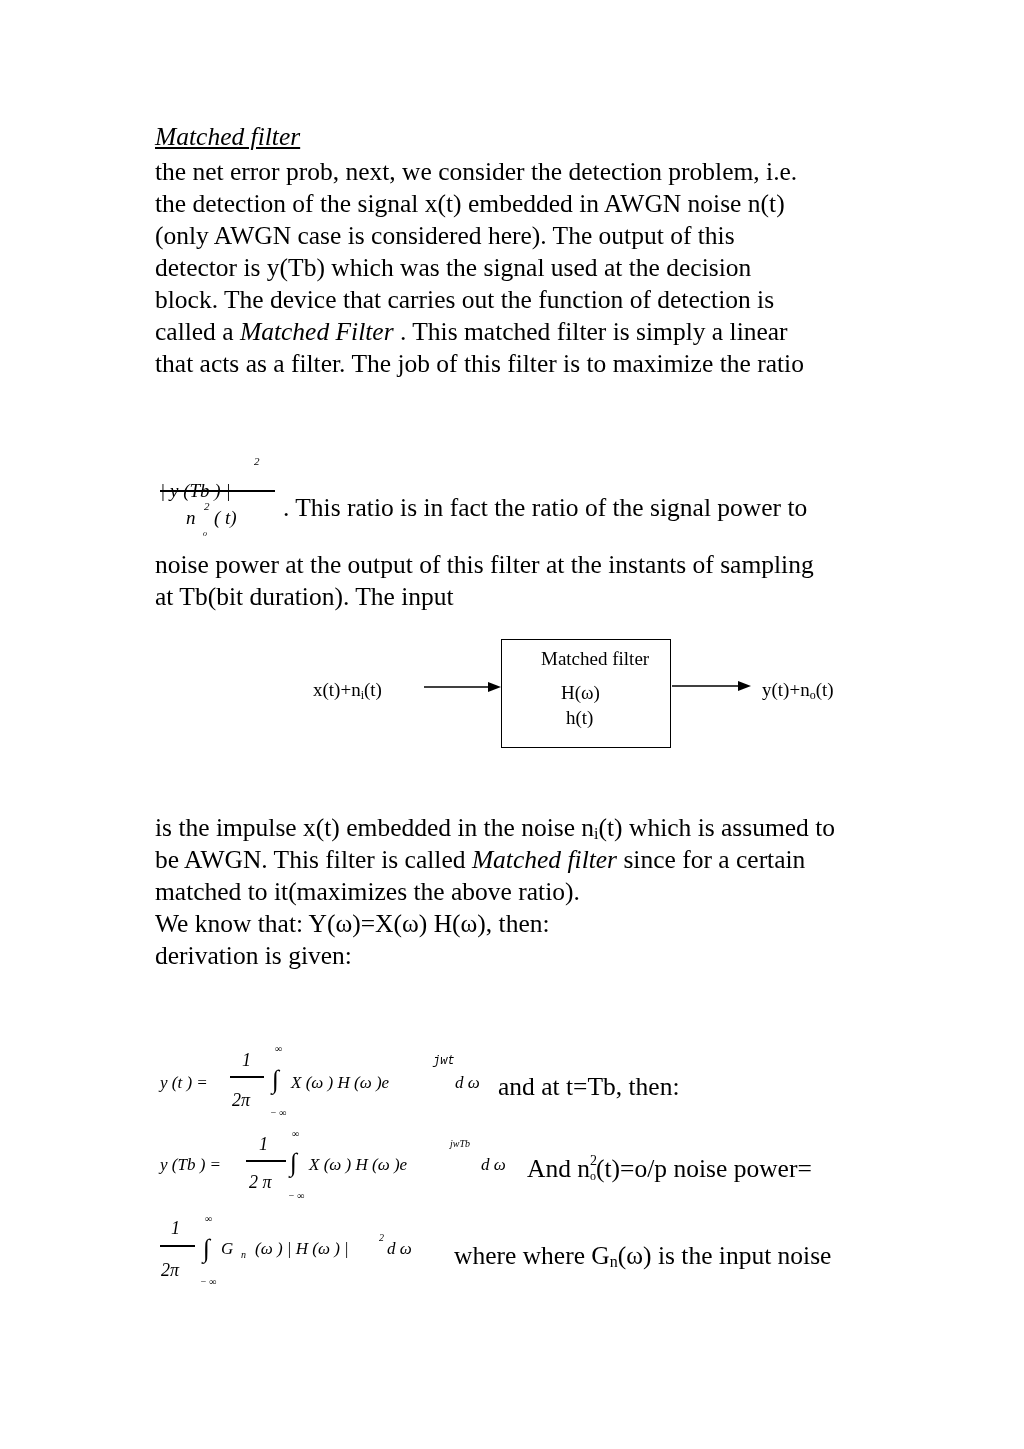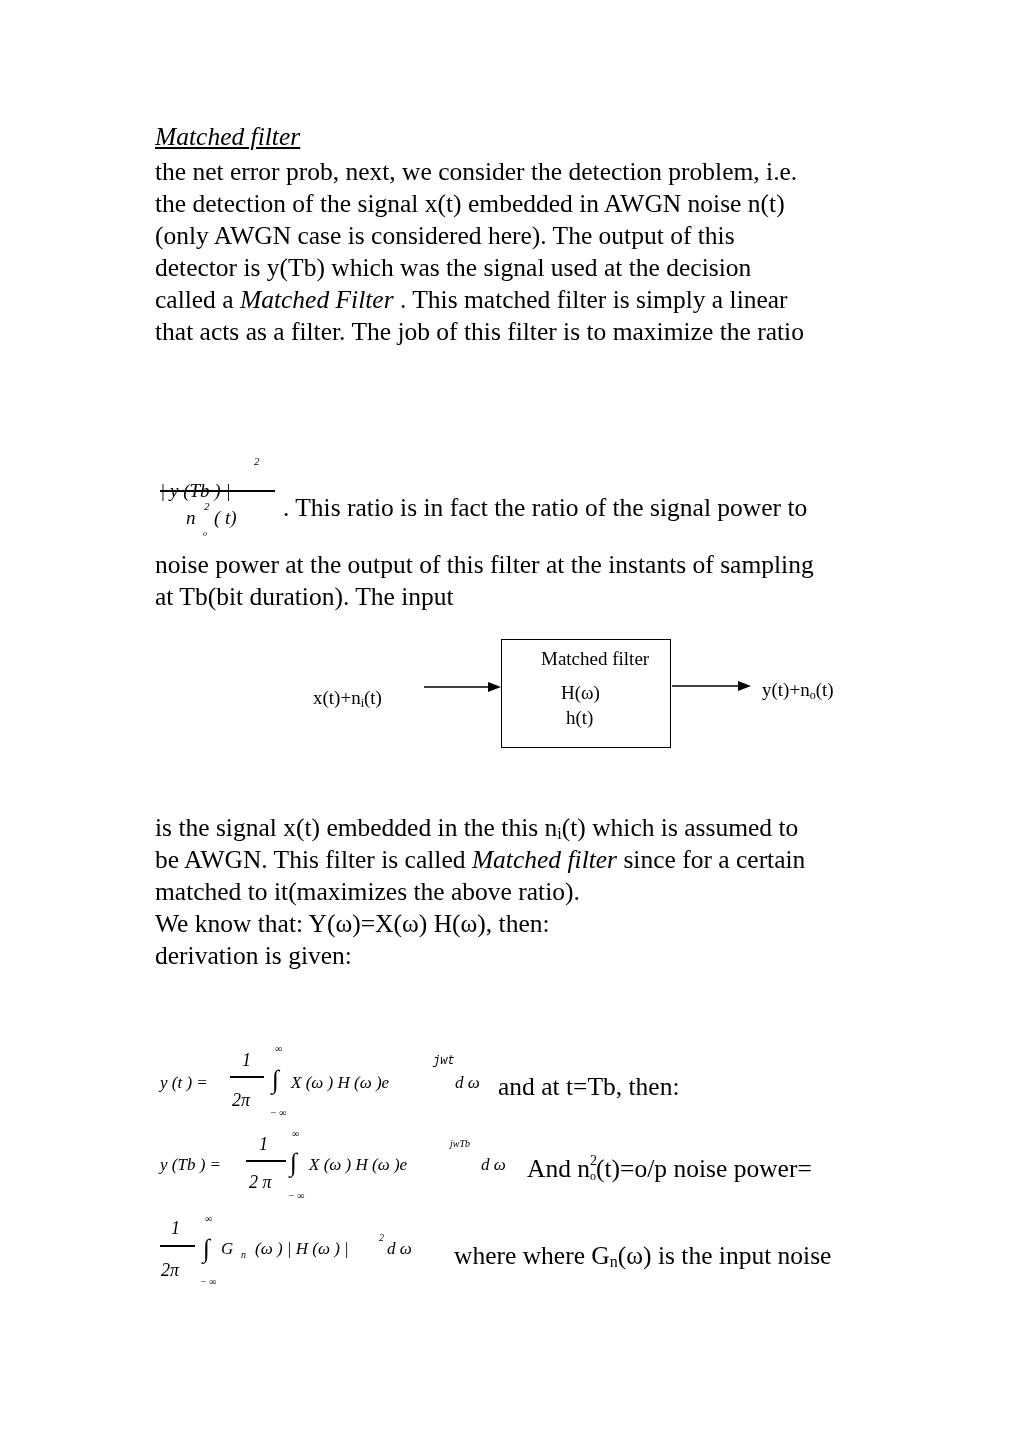--- a/index.html
+++ b/index.html
@@ -27,20 +27,21 @@
 
 <div class="page">
 
   <div class="abs title">Matched filter</div>
 
   <div class="abs para body-text" style="top:156px;">
     <span class="line">the net error prob, next, we consider the detection problem, i.e.</span>
     <span class="line">the detection of the signal x(t) embedded in AWGN noise n(t)</span>
     <span class="line">(only AWGN case is considered here). The output of this</span>
     <span class="line">detector is y(Tb) which was the signal used at the decision</span>
+    <span class="line">block. The device that carries out the function of detection is</span>
     <span class="line"><span>called a </span><span class="it">Matched Filter</span><span> . This matched filter is simply a linear</span></span>
     <span class="line">that acts as a filter. The job of this filter is to maximize the ratio</span>
   </div>
 
   <div>
     <span class="abs math" style="left:160px; top:460px;margin-top:20px;">| y (Tb ) |</span>
     <span class="abs math small up" style="left:254px; top:455px;">2</span>
     <div class="frac-bar" style="left:160px; top:490px; width:115px;"></div>
     <span class="abs math" style="left:186px; top:507px;">n</span>
     <span class="abs math small up" style="left:204px; top:500px;">2</span>
@@ -48,38 +49,38 @@
     <span class="abs math" style="left:203px; top:529px; font-size:8px;">o</span>
     <span class="abs body-text" style="left:283px; top:492px;">. This ratio is in fact the ratio of the signal power to</span>
   </div>
 
   <div class="abs para body-text" style="top:549px;">
     <span class="line">noise power at the output of this filter at the instants of sampling</span>
     <span class="line">at Tb(bit duration). The input</span>
   </div>
 
   <div>
-    <span class="abs dtext" style="left:313px; top:679px;margin-top:8px;"><span>x(t)+n</span><span class="sub">i</span><span>(t)</span></span>
+    <span class="abs dtext" style="left:313px; top:679px;"><span>x(t)+n</span><span class="sub">i</span><span>(t)</span></span>
     <svg class="abs" style="left:424px; top:680px;" width="78" height="14">
       <line x1="0" y1="7" x2="66" y2="7" stroke="#000" stroke-width="1.5"></line>
       <polygon points="64,2 77,7 64,12" fill="#000"></polygon>
     </svg>
     <div class="diagram-box"></div>
     <span class="abs dtext" style="left:541px; top:648px;">Matched filter</span>
     <span class="abs dtext" style="left:561px; top:682px;">H(ω)</span>
     <span class="abs dtext" style="left:566px; top:707px;">h(t)</span>
     <svg class="abs" style="left:672px; top:679px;" width="80" height="14">
       <line x1="0" y1="7" x2="68" y2="7" stroke="#000" stroke-width="1.5"></line>
       <polygon points="66,2 79,7 66,12" fill="#000"></polygon>
     </svg>
     <span class="abs dtext" style="left:762px; top:679px;"><span>y(t)+n</span><span class="sub">o</span><span>(t)</span></span>
   </div>
 
   <div class="abs para body-text" style="top:812px;">
-    <span class="line"><span>is the signal x(t) embedded in the this n</span><span class="sub" style="font-size:16px;">i</span><span>(t) which is assumed to</span></span>
+    <span class="line"><span>is the impulse x(t) embedded in the noise n</span><span class="sub" style="font-size:16px;">i</span><span>(t) which is assumed to</span></span>
     <span class="line"><span>be AWGN. This filter is called </span><span class="it">Matched filter</span><span> since for a certain</span></span>
     <span class="line">matched to it(maximizes the above ratio).</span>
     <span class="line">We know that: Y(ω)=X(ω) H(ω), then:</span>
     <span class="line">derivation is given:</span>
   </div>
 
   <div>
     <span class="abs math" style="left:160px; top:1073px; font-size:17px;">y (t ) =</span>
     <span class="abs math up" style="left:242px; top:1050px; font-size:18px;">1</span>
     <div class="frac-bar" style="left:230px; top:1076px; width:34px;"></div>

